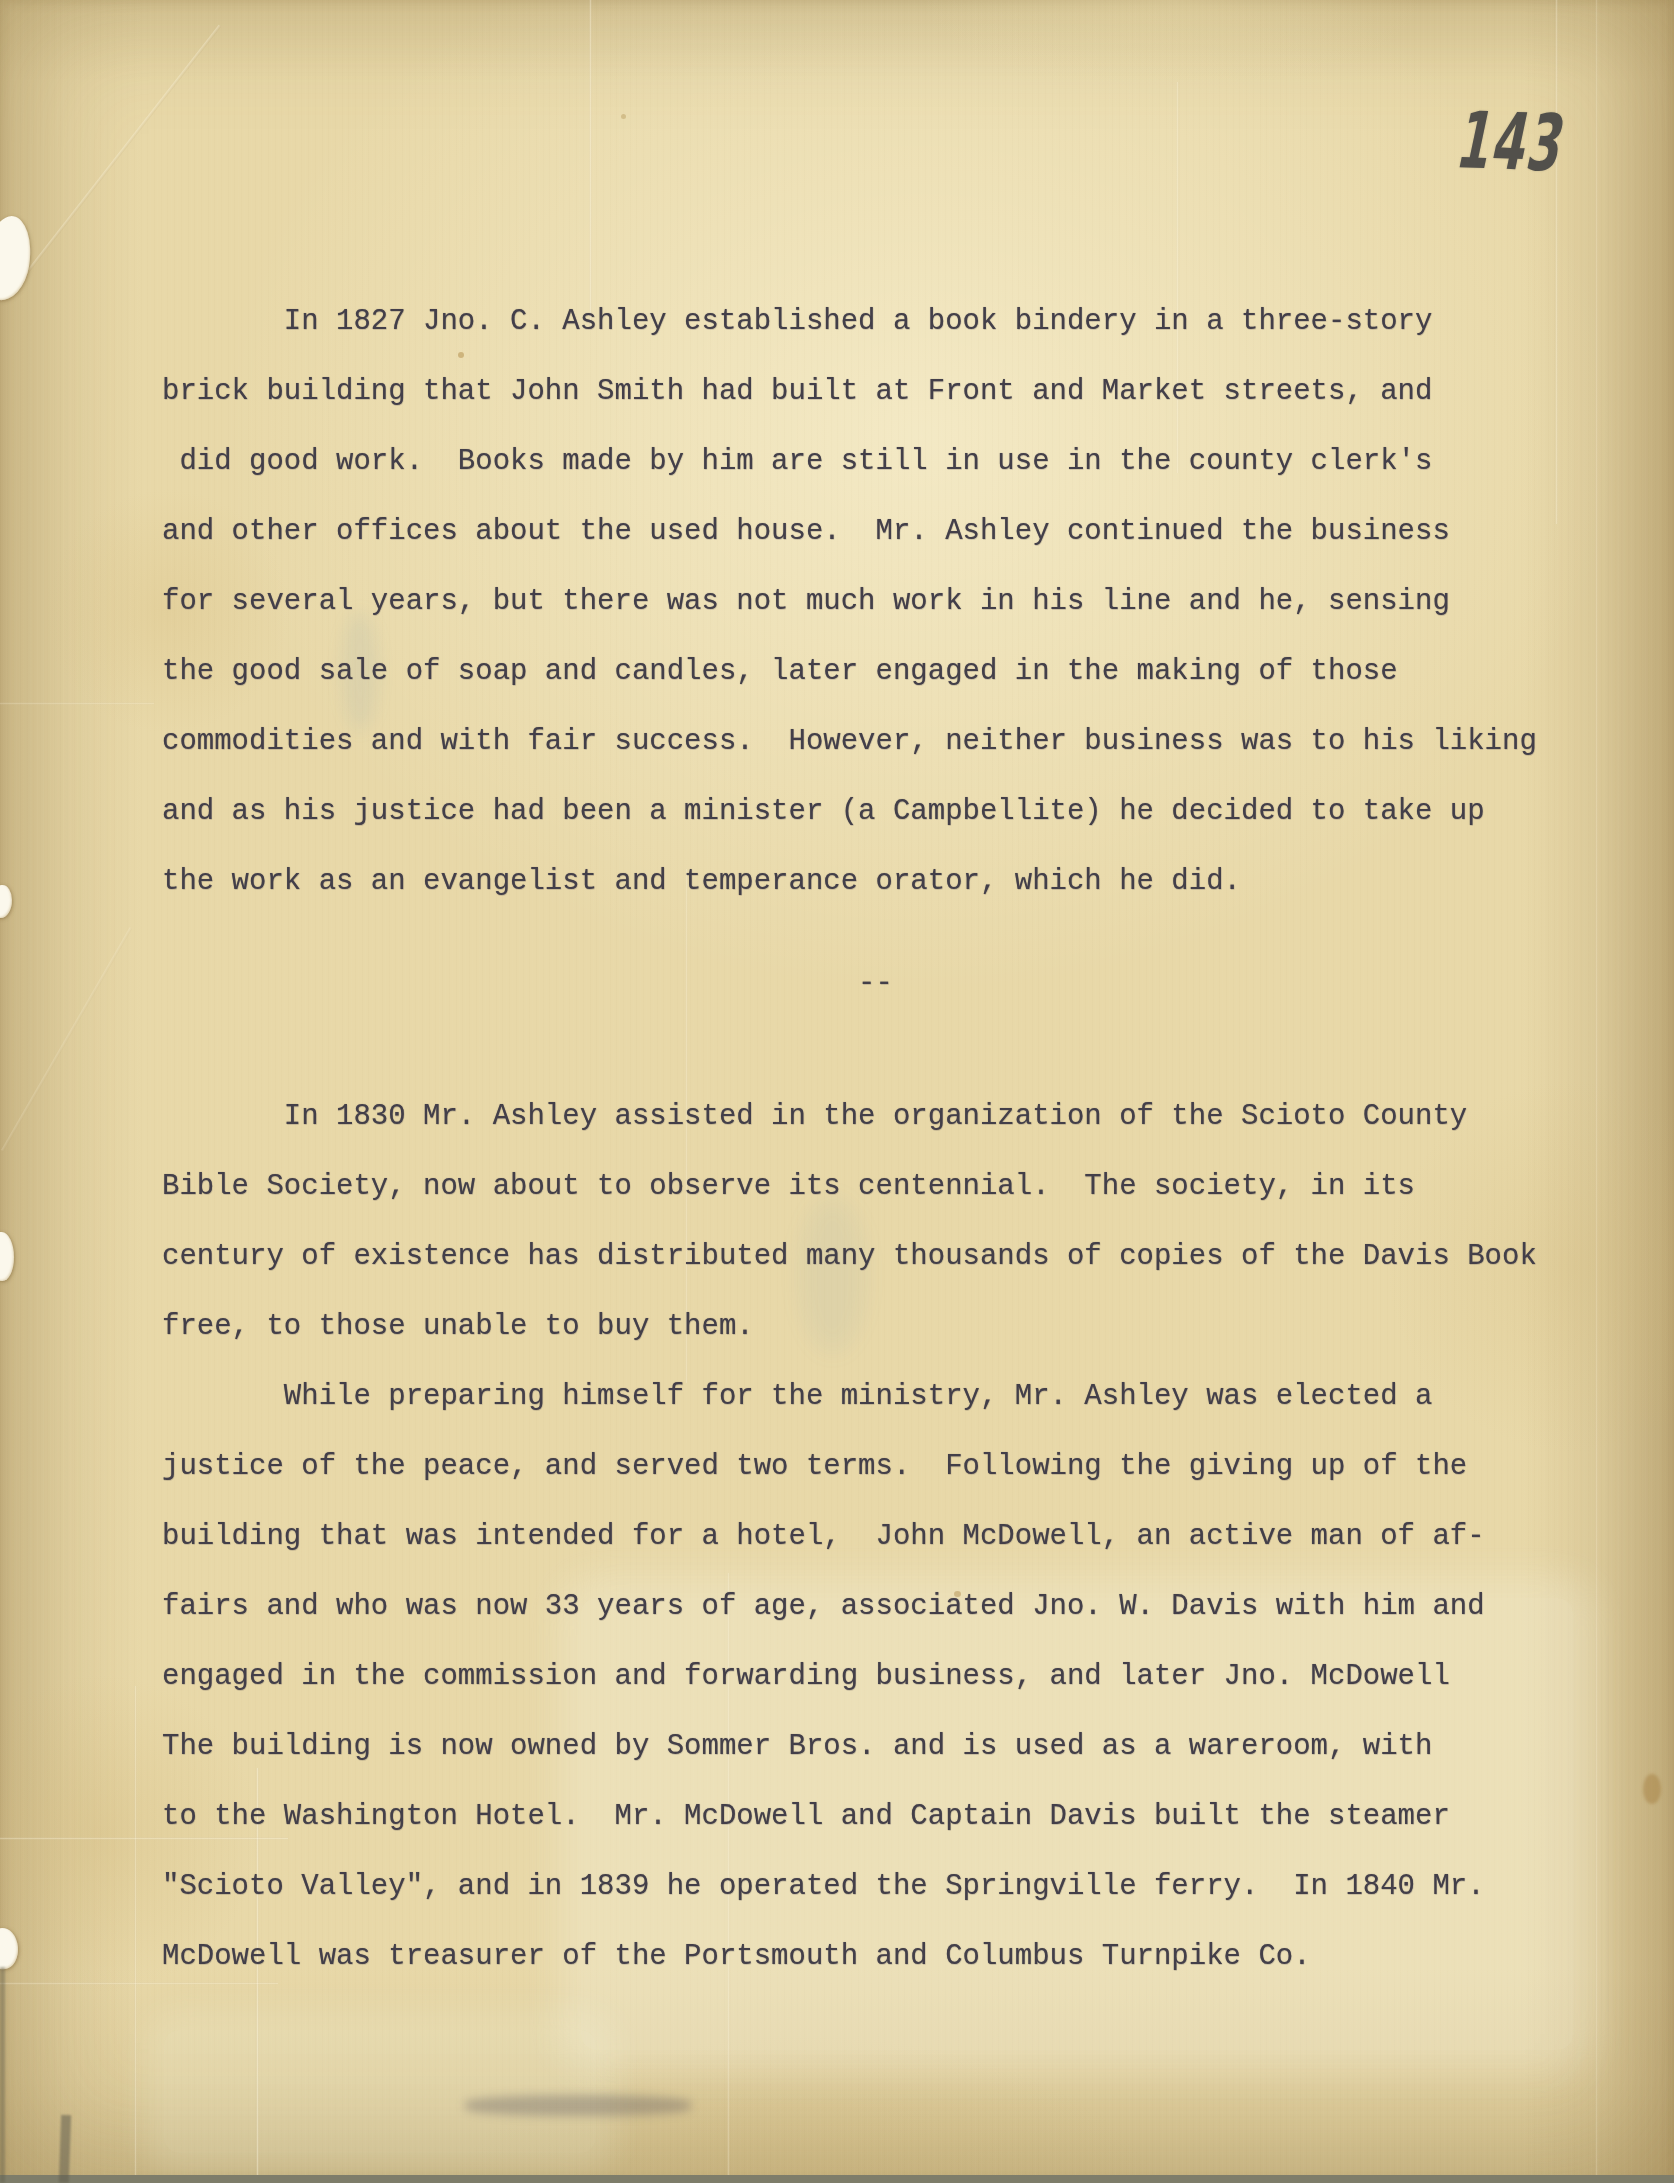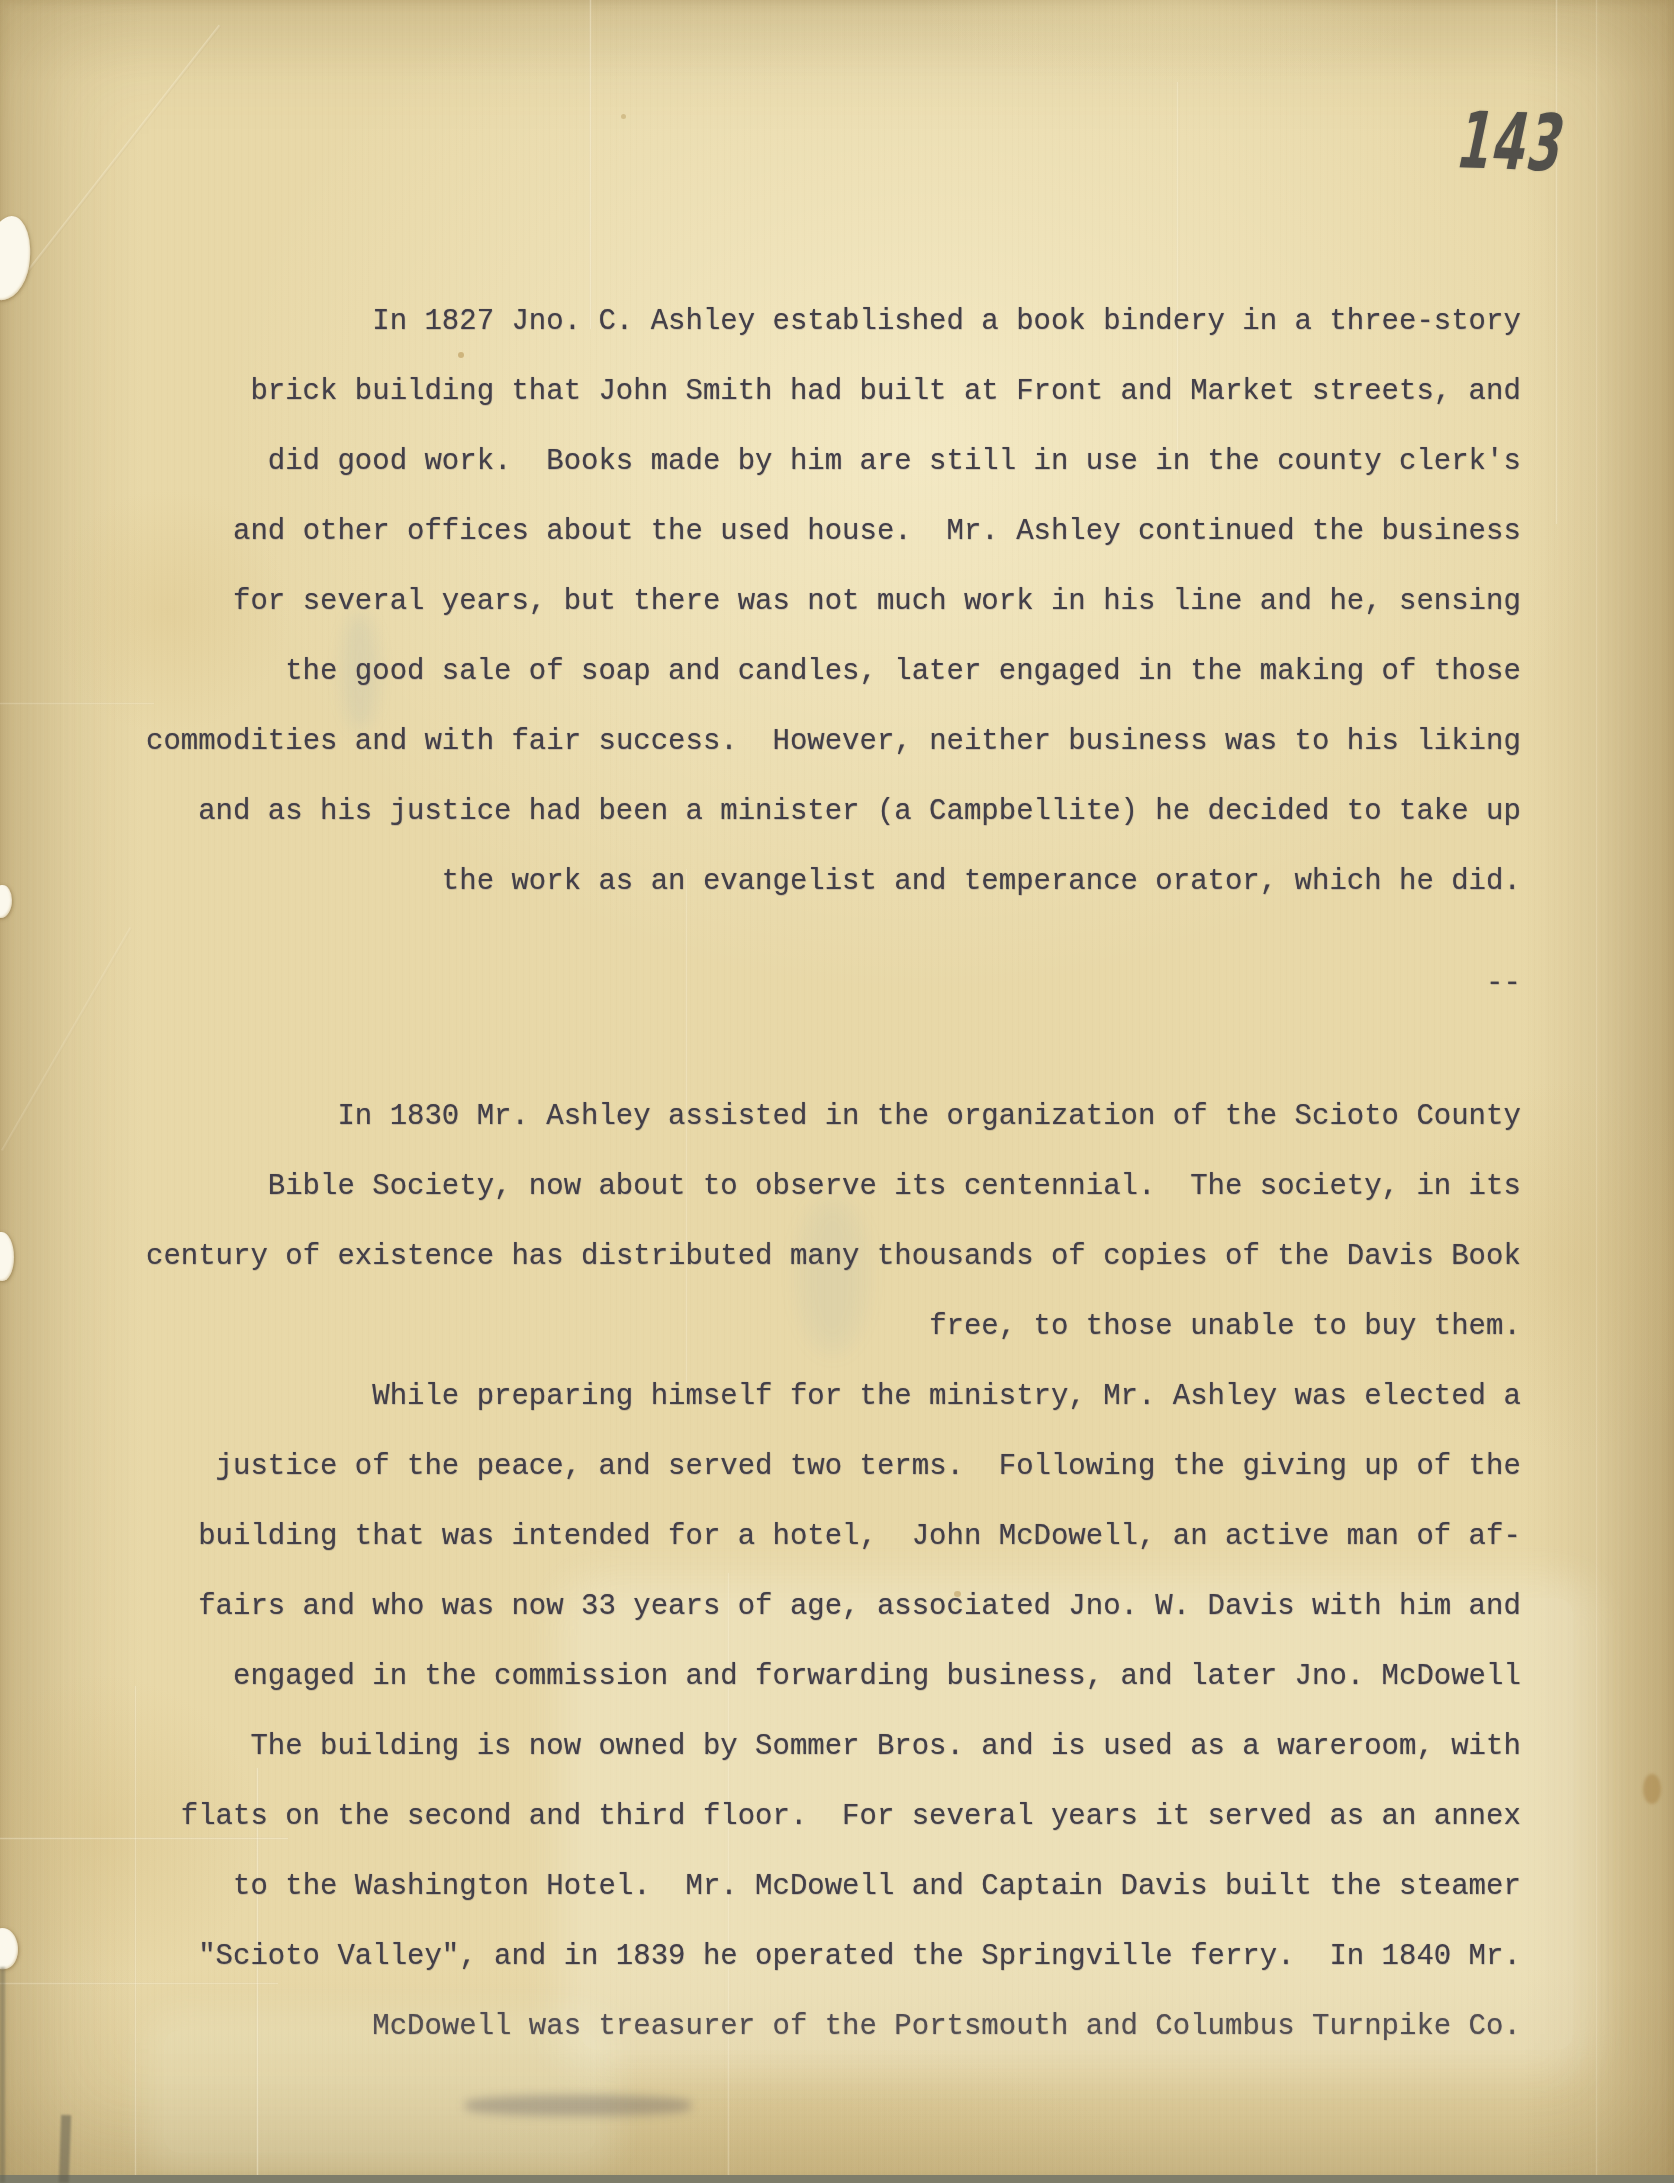--- a/index.html
+++ b/index.html
@@ -25,21 +25,21 @@
       radial-gradient(ellipse 360px 134px at 70% 0%,   rgba(235,220,170,0.35), transparent 70%);}
   .fibers{position:absolute;inset:0;background:
       repeating-linear-gradient(90deg, rgba(120,95,45,0.018) 0 1px, transparent 1px 3.1px,
         rgba(255,252,240,0.02) 3.1px 4.1px, transparent 4.1px 6.7px);}
   .light-patch{position:absolute;left:581px;top:1598px;width:992px;height:452px;
       background:rgba(250,252,238,0.24);border-radius:15.4px;
       box-shadow:0 0 36px 23px rgba(250,252,238,0.24);}
   .light-patch2{position:absolute;left:164px;top:2030px;width:432px;height:123px;
       background:rgba(250,252,238,0.16);border-radius:15.4px;
       box-shadow:0 0 31px 20.6px rgba(250,252,238,0.16);}
-  .text-block{position:absolute;left:146px;top:287px;text-align:right;}
+  .text-block{position:absolute;left:162px;top:287px;}
   .line{
     white-space:pre;height:70px;line-height:70px;font-size:29px;
     color:#433f49;
     text-shadow:0 0 1px rgba(67,63,73,0.50), 0.5px 0.5px 0 rgba(67,63,73,0.15);
   }
   .divider-line{margin-top:32px;margin-bottom:63px;}
   .text-block .line:nth-child(24){opacity:.90;}
   .text-block .line:nth-child(25){opacity:.80;}
   .page-number{
     position:absolute;left:1468px;top:101px;
@@ -134,21 +134,20 @@
     <div class="line">       In 1830 Mr. Ashley assisted in the organization of the Scioto County</div>
     <div class="line">Bible Society, now about to observe its centennial.  The society, in its</div>
     <div class="line">century of existence has distributed many thousands of copies of the Davis Book</div>
     <div class="line">free, to those unable to buy them.</div>
     <div class="line">       While preparing himself for the ministry, Mr. Ashley was elected a</div>
     <div class="line">justice of the peace, and served two terms.  Following the giving up of the</div>
     <div class="line">building that was intended for a hotel,  John McDowell, an active man of af-</div>
     <div class="line">fairs and who was now 33 years of age, associated Jno. W. Davis with him and</div>
     <div class="line">engaged in the commission and forwarding business, and later Jno. McDowell</div>
     <div class="line">The building is now owned by Sommer Bros. and is used as a wareroom, with</div>
-    <div class="line">flats on the second and third floor.  For several years it served as an annex</div>
     <div class="line">to the Washington Hotel.  Mr. McDowell and Captain Davis built the steamer</div>
     <div class="line">"Scioto Valley", and in 1839 he operated the Springville ferry.  In 1840 Mr.</div>
     <div class="line">McDowell was treasurer of the Portsmouth and Columbus Turnpike Co.</div>
   </main>
 
   <div class="tear" id="tear1"></div>
   <div class="tear" id="tear2"></div>
   <div class="tear" id="tear3"></div>
   <div class="tear" id="tear4"></div>
 

